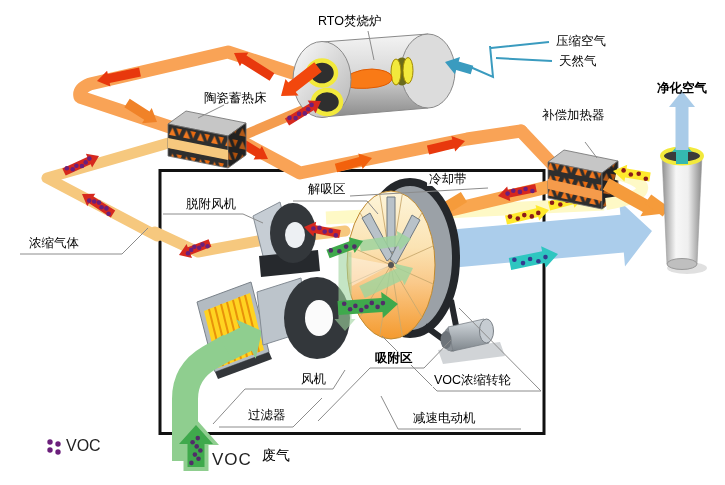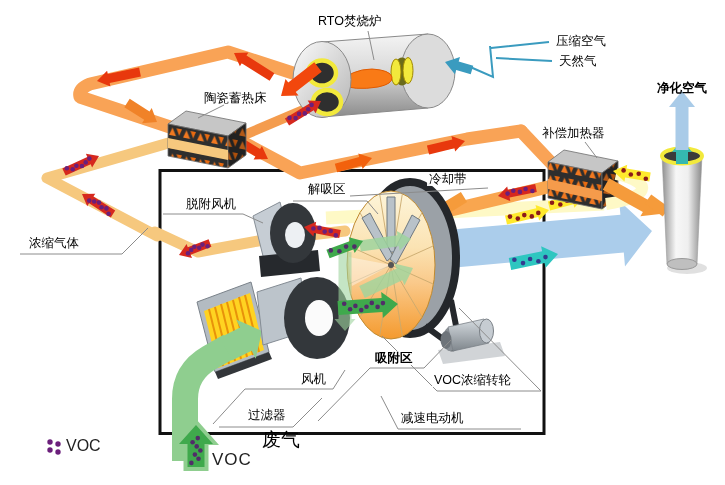--- a/index.html
+++ b/index.html
@@ -305,26 +305,26 @@
     <path d="M437 391 L382 336"></path>
     <path d="M398 429 L521 429 M398 429 L381 396"></path>
   </g>
 </svg>
 
 <div class="lbl" style="left:318px;top:14px;">RTO焚烧炉</div>
 <div class="lbl" style="left:556px;top:34px;">压缩空气</div>
 <div class="lbl" style="left:559px;top:54px;">天然气</div>
 <div class="lbl" style="left:657px;top:81px;font-weight:bold;">净化空气</div>
 <div class="lbl" style="left:204px;top:91px;text-align:center;">陶瓷蓄热床</div>
-<div class="lbl" style="left:542px;top:126px;font-family:Liberation Serif, serif;">补偿加热器</div>
+<div class="lbl" style="left:542px;top:108px;font-family:Liberation Serif, serif;">补偿加热器</div>
 <div class="lbl bg" style="left:427px;top:172px;">冷却带</div>
 <div class="lbl bg" style="left:306px;top:182px;text-align:center;">解吸区</div>
 <div class="lbl bg" style="left:184px;top:197px;font-family:Liberation Serif, serif;">脱附风机</div>
 <div class="lbl bg" style="left:27px;top:236px;">浓缩气体</div>
 <div class="lbl bg" style="left:373px;top:351px;font-weight:bold;">吸附区</div>
 <div class="lbl bg" style="left:299px;top:372px;">风机</div>
 <div class="lbl bg" style="left:246px;top:408px;">过滤器</div>
 <div class="lbl bg" style="left:432px;top:373px;">VOC浓缩转轮</div>
-<div class="lbl bg" style="left:399px;top:411px;">减速电动机</div>
+<div class="lbl bg" style="left:411px;top:411px;">减速电动机</div>
 <div class="lbl big" style="left:66px;top:437px;">VOC</div>
 <div class="lbl voc-in" style="left:212px;top:450px;">VOC</div>
-<div class="lbl" style="left:262px;top:429px;font-size:19px;">废气</div>
+<div class="lbl" style="left:262px;top:447px;font-size:14px;">废气</div>
 </div>
 
 </body></html>

